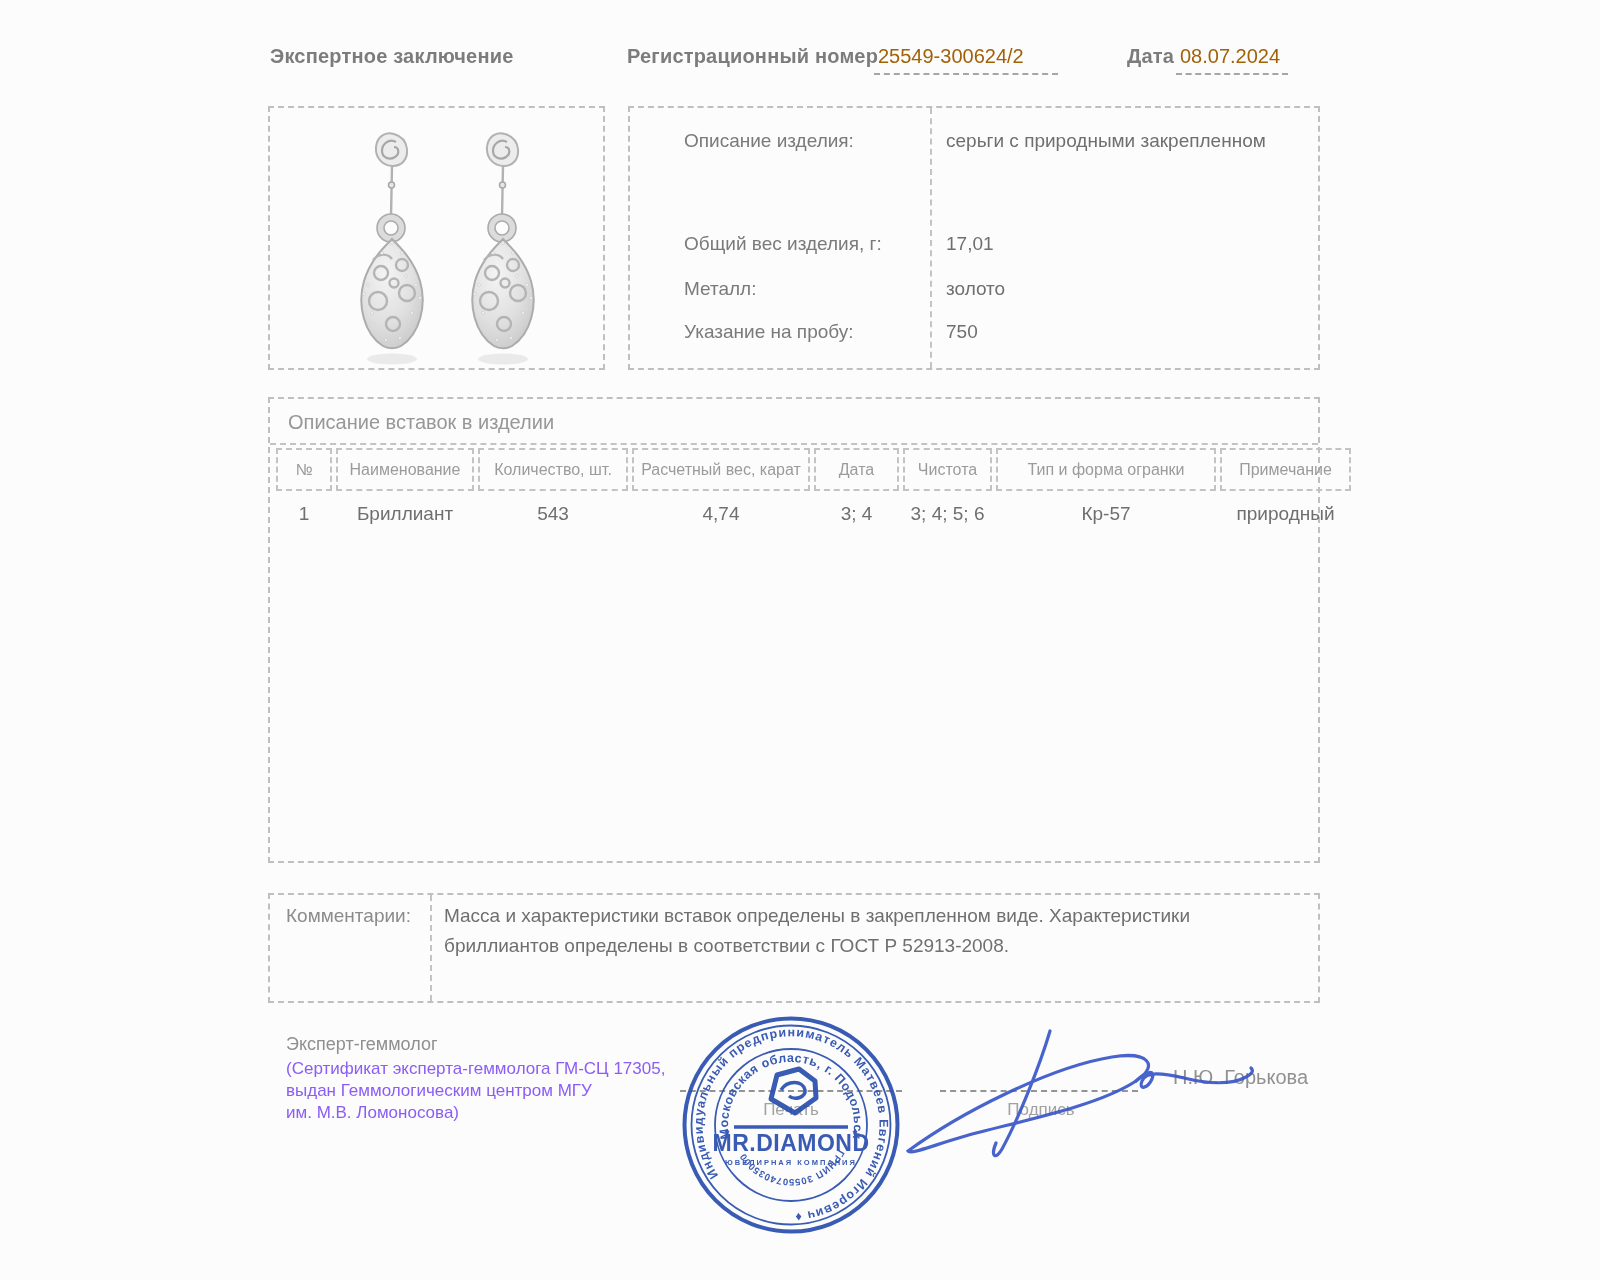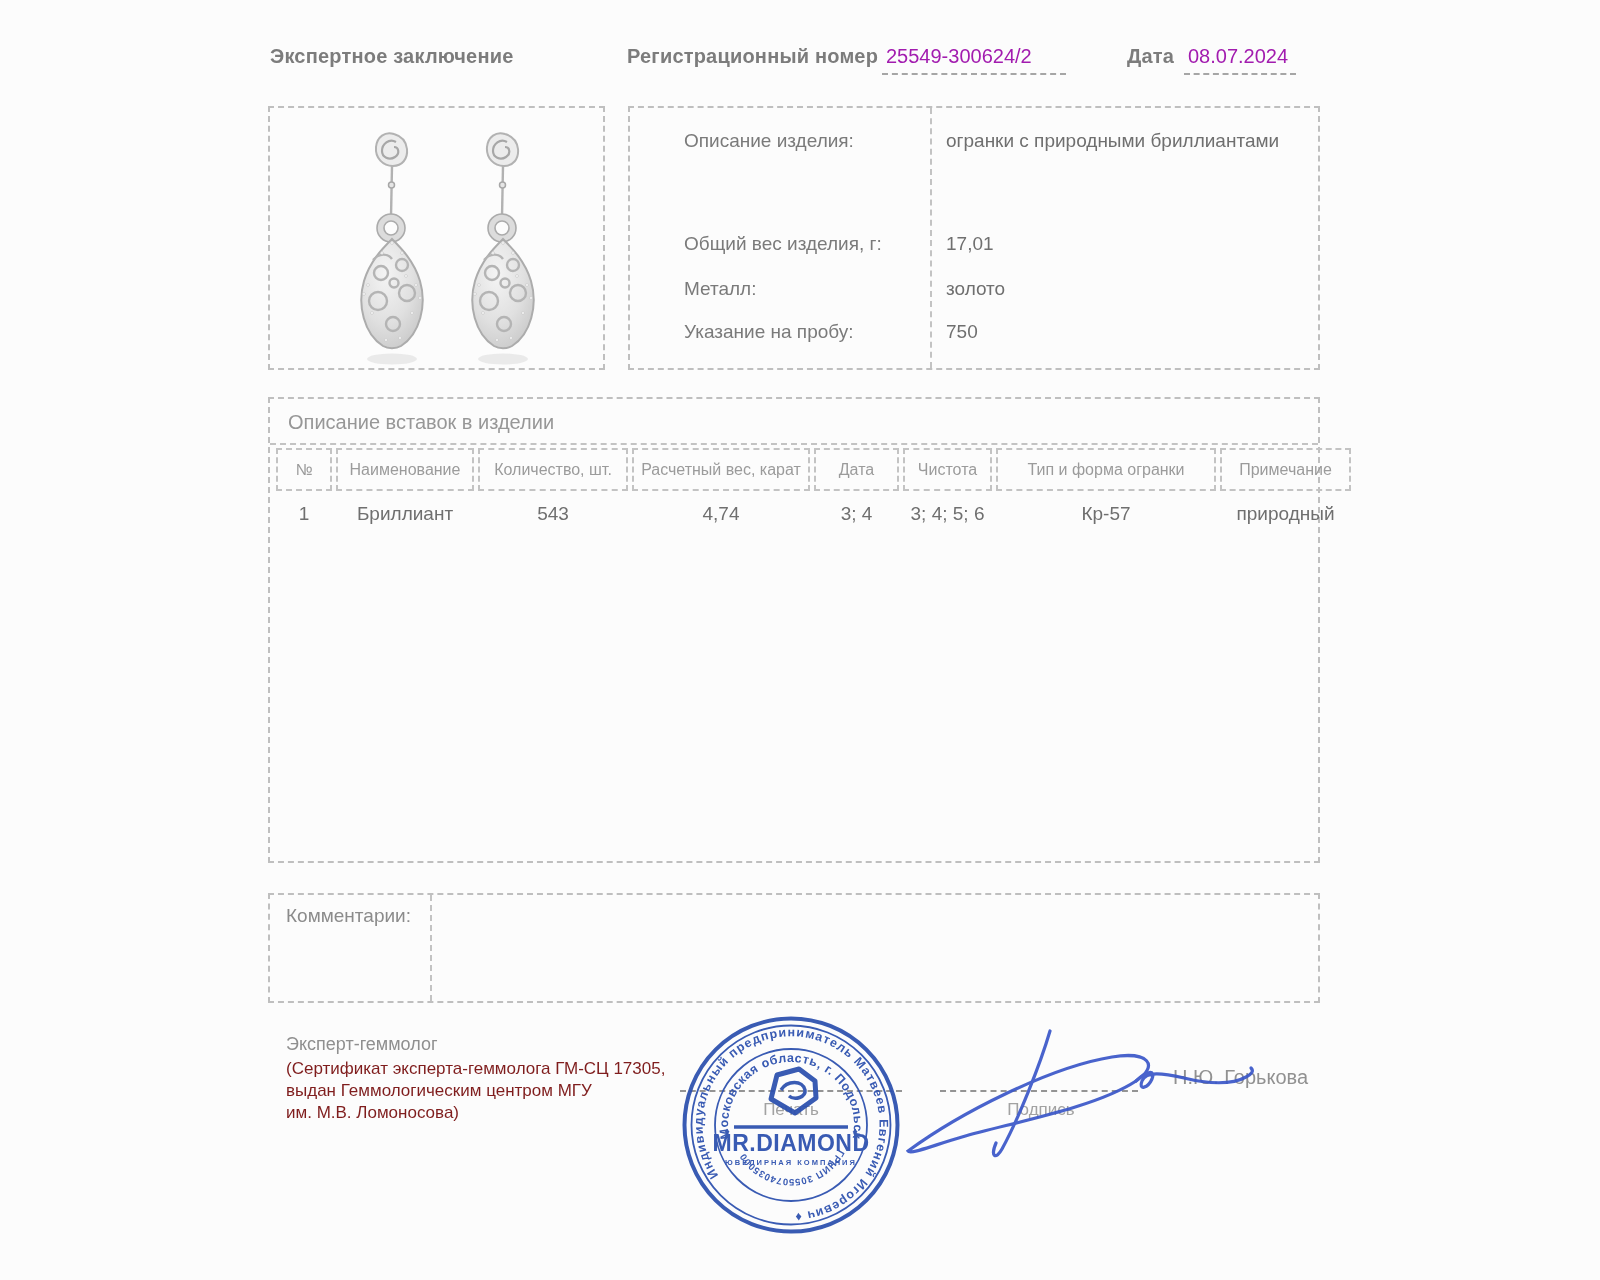--- a/index.html
+++ b/index.html
@@ -1,36 +1,36 @@
 <!DOCTYPE html>
 <html><head>
 <meta charset="utf-8">
 <style>
   html,body{margin:0;padding:0;background:#eee;}
   .page{position:relative;width:1600px;height:1280px;background:#fcfcfc;
         font-family:"Liberation Sans",sans-serif;overflow:hidden;margin:0 auto;}
   .abs{position:absolute;}
   .hlabel{font-size:20px;font-weight:bold;color:#7c7c7c;letter-spacing:.2px;}
-  .hvalue{font-size:20px;color:#a21caf;border-bottom:2px dashed #a6a6a6;padding:0 8px 5px 4px;margin-left:8px;}
+  .hvalue{font-size:20px;color:#a16207;border-bottom:2px dashed #a6a6a6;padding:0 8px 5px 4px;}
   .dashbox{position:absolute;border:2px dashed #bfbfbf;box-sizing:border-box;background:transparent;}
   .fieldlabel{font-size:19px;color:#7a7a7a;margin-left:38px;}
   .fieldvalue{font-size:19px;color:#6f6f6f;}
   .vdiv{position:absolute;top:0;bottom:0;border-left:2px dashed #c3c3c3;}
   .tbl-title{font-size:20px;color:#979797;}
   .tbl-title-row{position:absolute;left:0;right:0;top:0;height:44px;border-bottom:2px dashed #c3c3c3;}
   .hdr-row,.data-row{position:absolute;display:flex;gap:4px;left:6px;}
   .hdr-cell{border:2px dashed #c3c3c3;box-sizing:border-box;height:43px;display:flex;
             align-items:center;justify-content:center;font-size:16px;color:#9b9b9b;text-align:center;}
   .data-cell{display:flex;align-items:center;justify-content:center;font-size:19px;color:#6f6f6f;}
   .w0{width:56px}.w1{width:138px}.w2{width:150px}.w3{width:178px}
   .w4{width:85px}.w5{width:89px}.w6{width:220px}.w7{width:131px}
   .comments-label{font-size:19px;color:#8b8b8b;}
   .comments-text{font-size:19px;color:#6f6f6f;line-height:30px;width:835px;}
   .sig-role{font-size:18px;color:#8f8f8f;}
-  .sig-cert{font-size:17px;color:#7f1d1d;line-height:22px;text-align:right;}
+  .sig-cert{font-size:17px;color:#8b5cf6;line-height:22px;text-align:right;}
   .sig-name{font-size:20px;color:#919191;}
   .ph-line{position:absolute;border-top:2px dashed #949494;height:0;}
   .ph-label{position:absolute;font-size:17px;color:#a2a2a2;transform:translateX(-50%);}
   svg text{font-family:"Liberation Sans",sans-serif;}
 </style>
 </head>
 <body>
 
 <div class="page">
 
@@ -84,21 +84,21 @@
         </g>
       </defs>
       <use href="#earring" transform="translate(122,25)"></use>
       <use href="#earring" transform="translate(233,25)"></use>
     </svg>
   </div>
 
   <div class="dashbox" style="left:628px;top:106px;width:692px;height:264px">
     <div class="vdiv" style="left:300px"></div>
     <div class="abs fieldlabel" style="left:16px;top:22px">Описание изделия:</div>
-    <div class="abs fieldvalue" style="left:316px;top:22px">огранки с природными бриллиантами</div>
+    <div class="abs fieldvalue" style="left:316px;top:22px">серьги с природными закрепленном</div>
     <div class="abs fieldlabel" style="left:16px;top:125px">Общий вес изделия, г:</div>
     <div class="abs fieldvalue" style="left:316px;top:125px">17,01</div>
     <div class="abs fieldlabel" style="left:16px;top:170px">Металл:</div>
     <div class="abs fieldvalue" style="left:316px;top:170px">золото</div>
     <div class="abs fieldlabel" style="left:16px;top:213px">Указание на пробу:</div>
     <div class="abs fieldvalue" style="left:316px;top:213px">750</div>
   </div>
 
   <div class="dashbox" style="left:268px;top:397px;width:1052px;height:466px">
     <div class="tbl-title-row">
@@ -122,20 +122,21 @@
       <div class="data-cell w4">3; 4</div>
       <div class="data-cell w5">3; 4; 5; 6</div>
       <div class="data-cell w6">Кр-57</div>
       <div class="data-cell w7">природный</div>
     </div>
   </div>
 
   <div class="dashbox" style="left:268px;top:893px;width:1052px;height:110px">
     <div class="vdiv" style="left:160px"></div>
     <div class="abs comments-label" style="left:16px;top:10px">Комментарии:</div>
+    <div class="abs comments-text" style="left:174px;top:6px">Масса и характеристики вставок определены в закрепленном виде. Характеристики бриллиантов определены в соответствии с ГОСТ Р 52913-2008.</div>
   </div>
 
   <div class="abs sig-role" style="left:286px;top:1034px">Эксперт-геммолог</div>
   <div class="abs sig-cert" style="left:286px;top:1058px">(Сертификат эксперта-геммолога ГМ-СЦ 17305,</div>
   <div class="abs sig-cert" style="left:286px;top:1080px">выдан Геммологическим центром МГУ</div>
   <div class="abs sig-cert" style="left:286px;top:1102px">им. М.В. Ломоносова)</div>
   <div class="abs sig-name" style="left:1173px;top:1066px">Н.Ю. Горькова</div>
 
   <div class="ph-line" style="left:680px;top:1090px;width:222px"></div>
   <div class="ph-label" style="left:791px;top:1100px">Печать</div>

